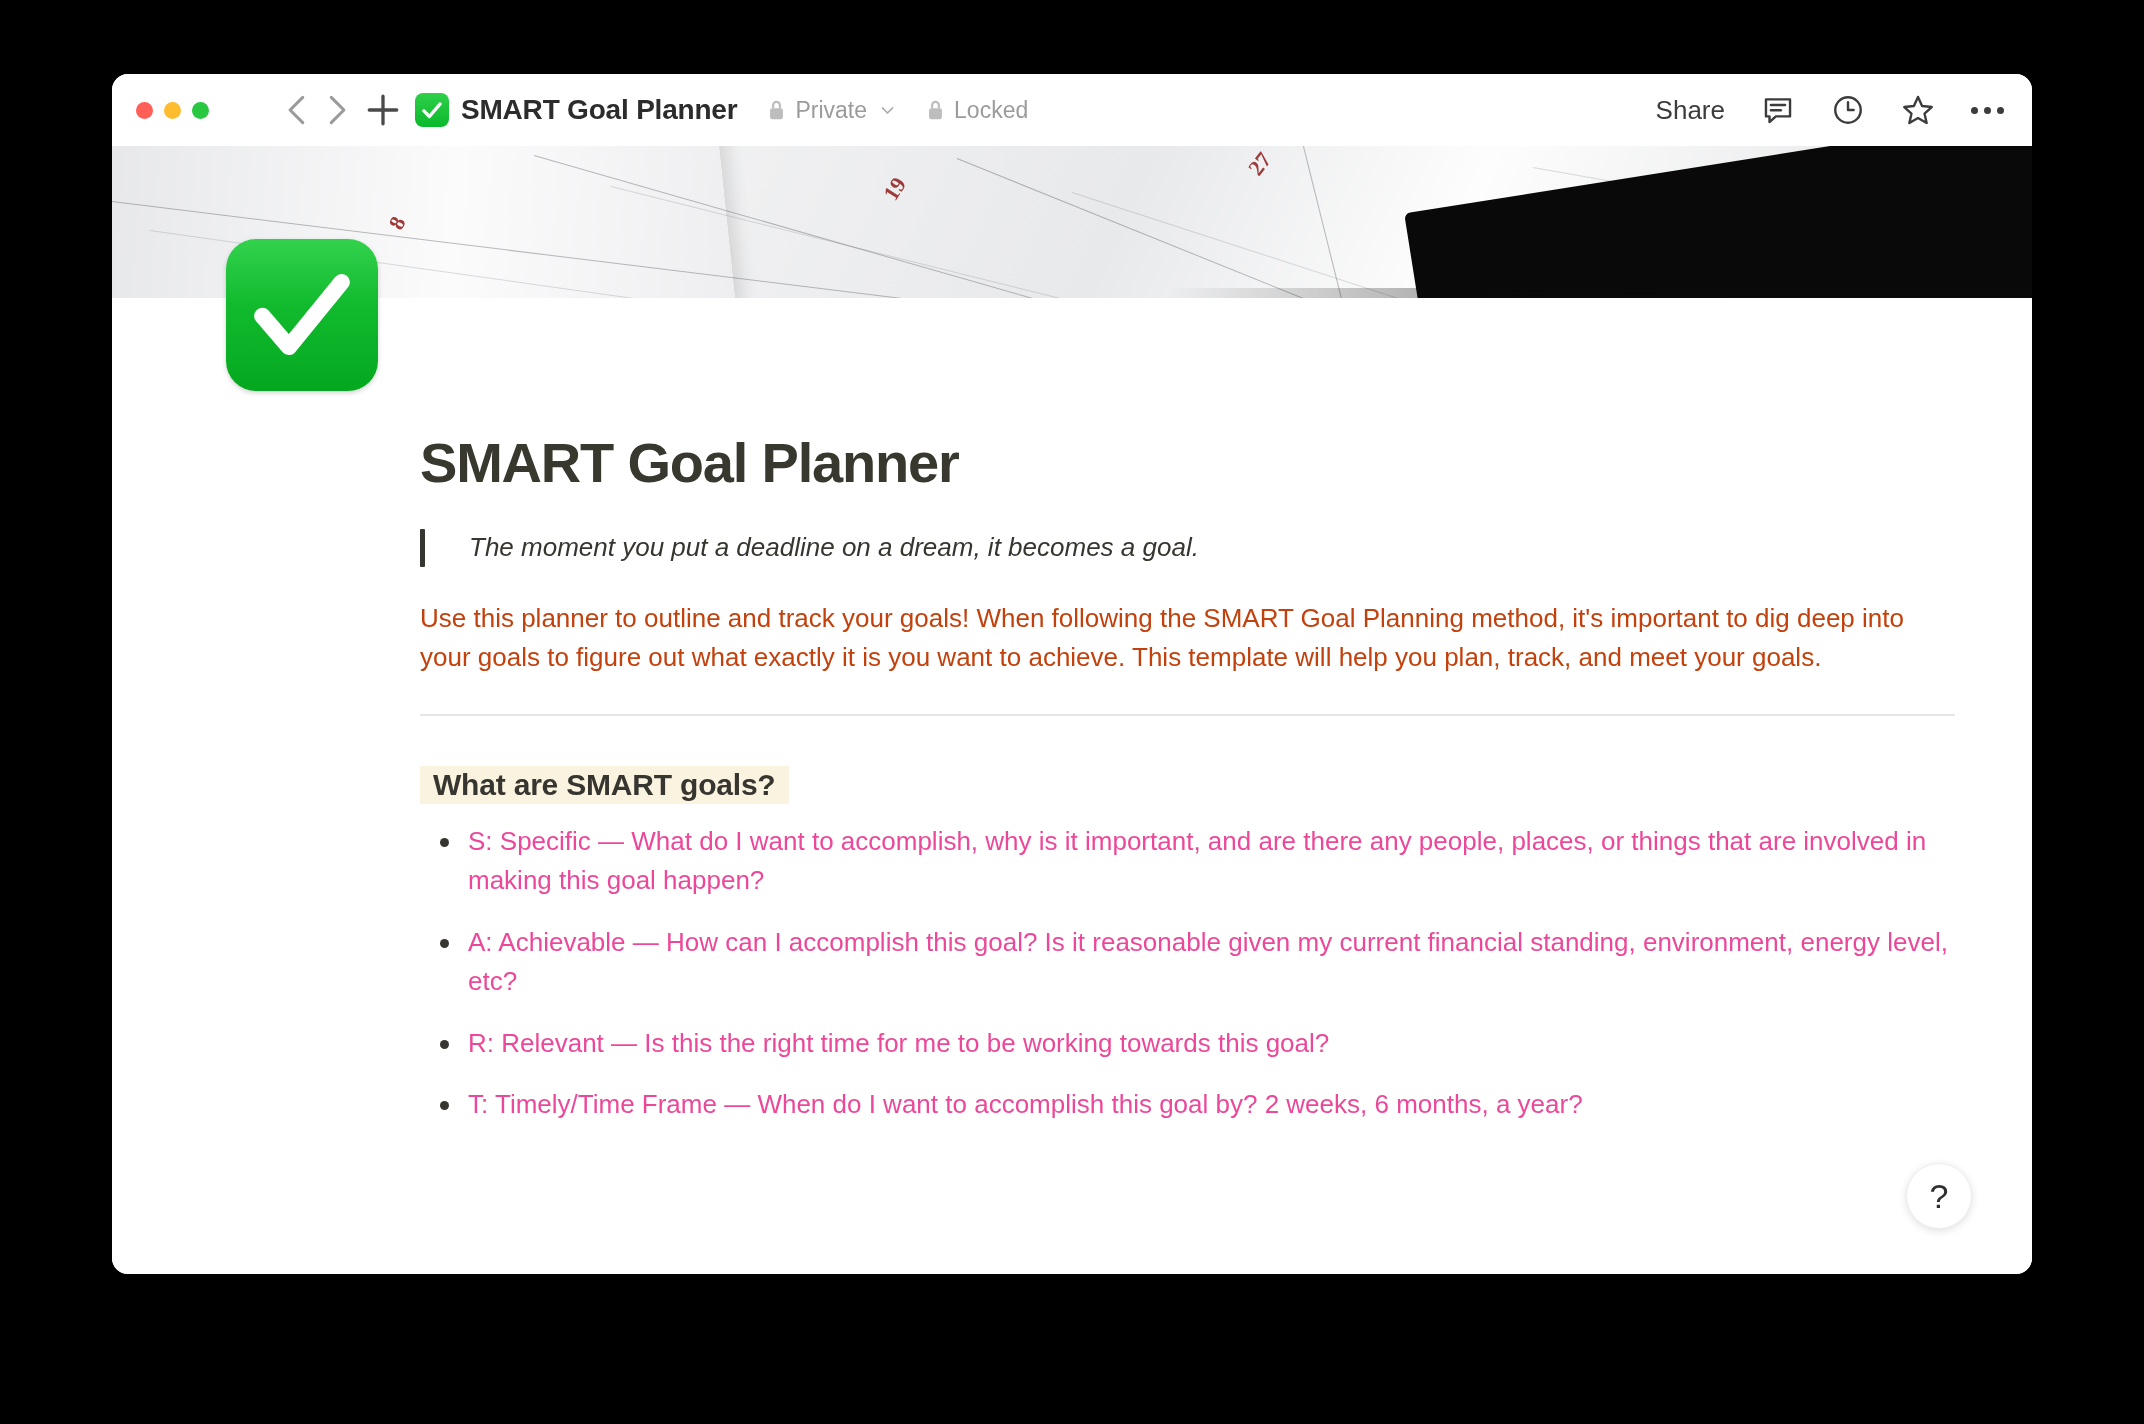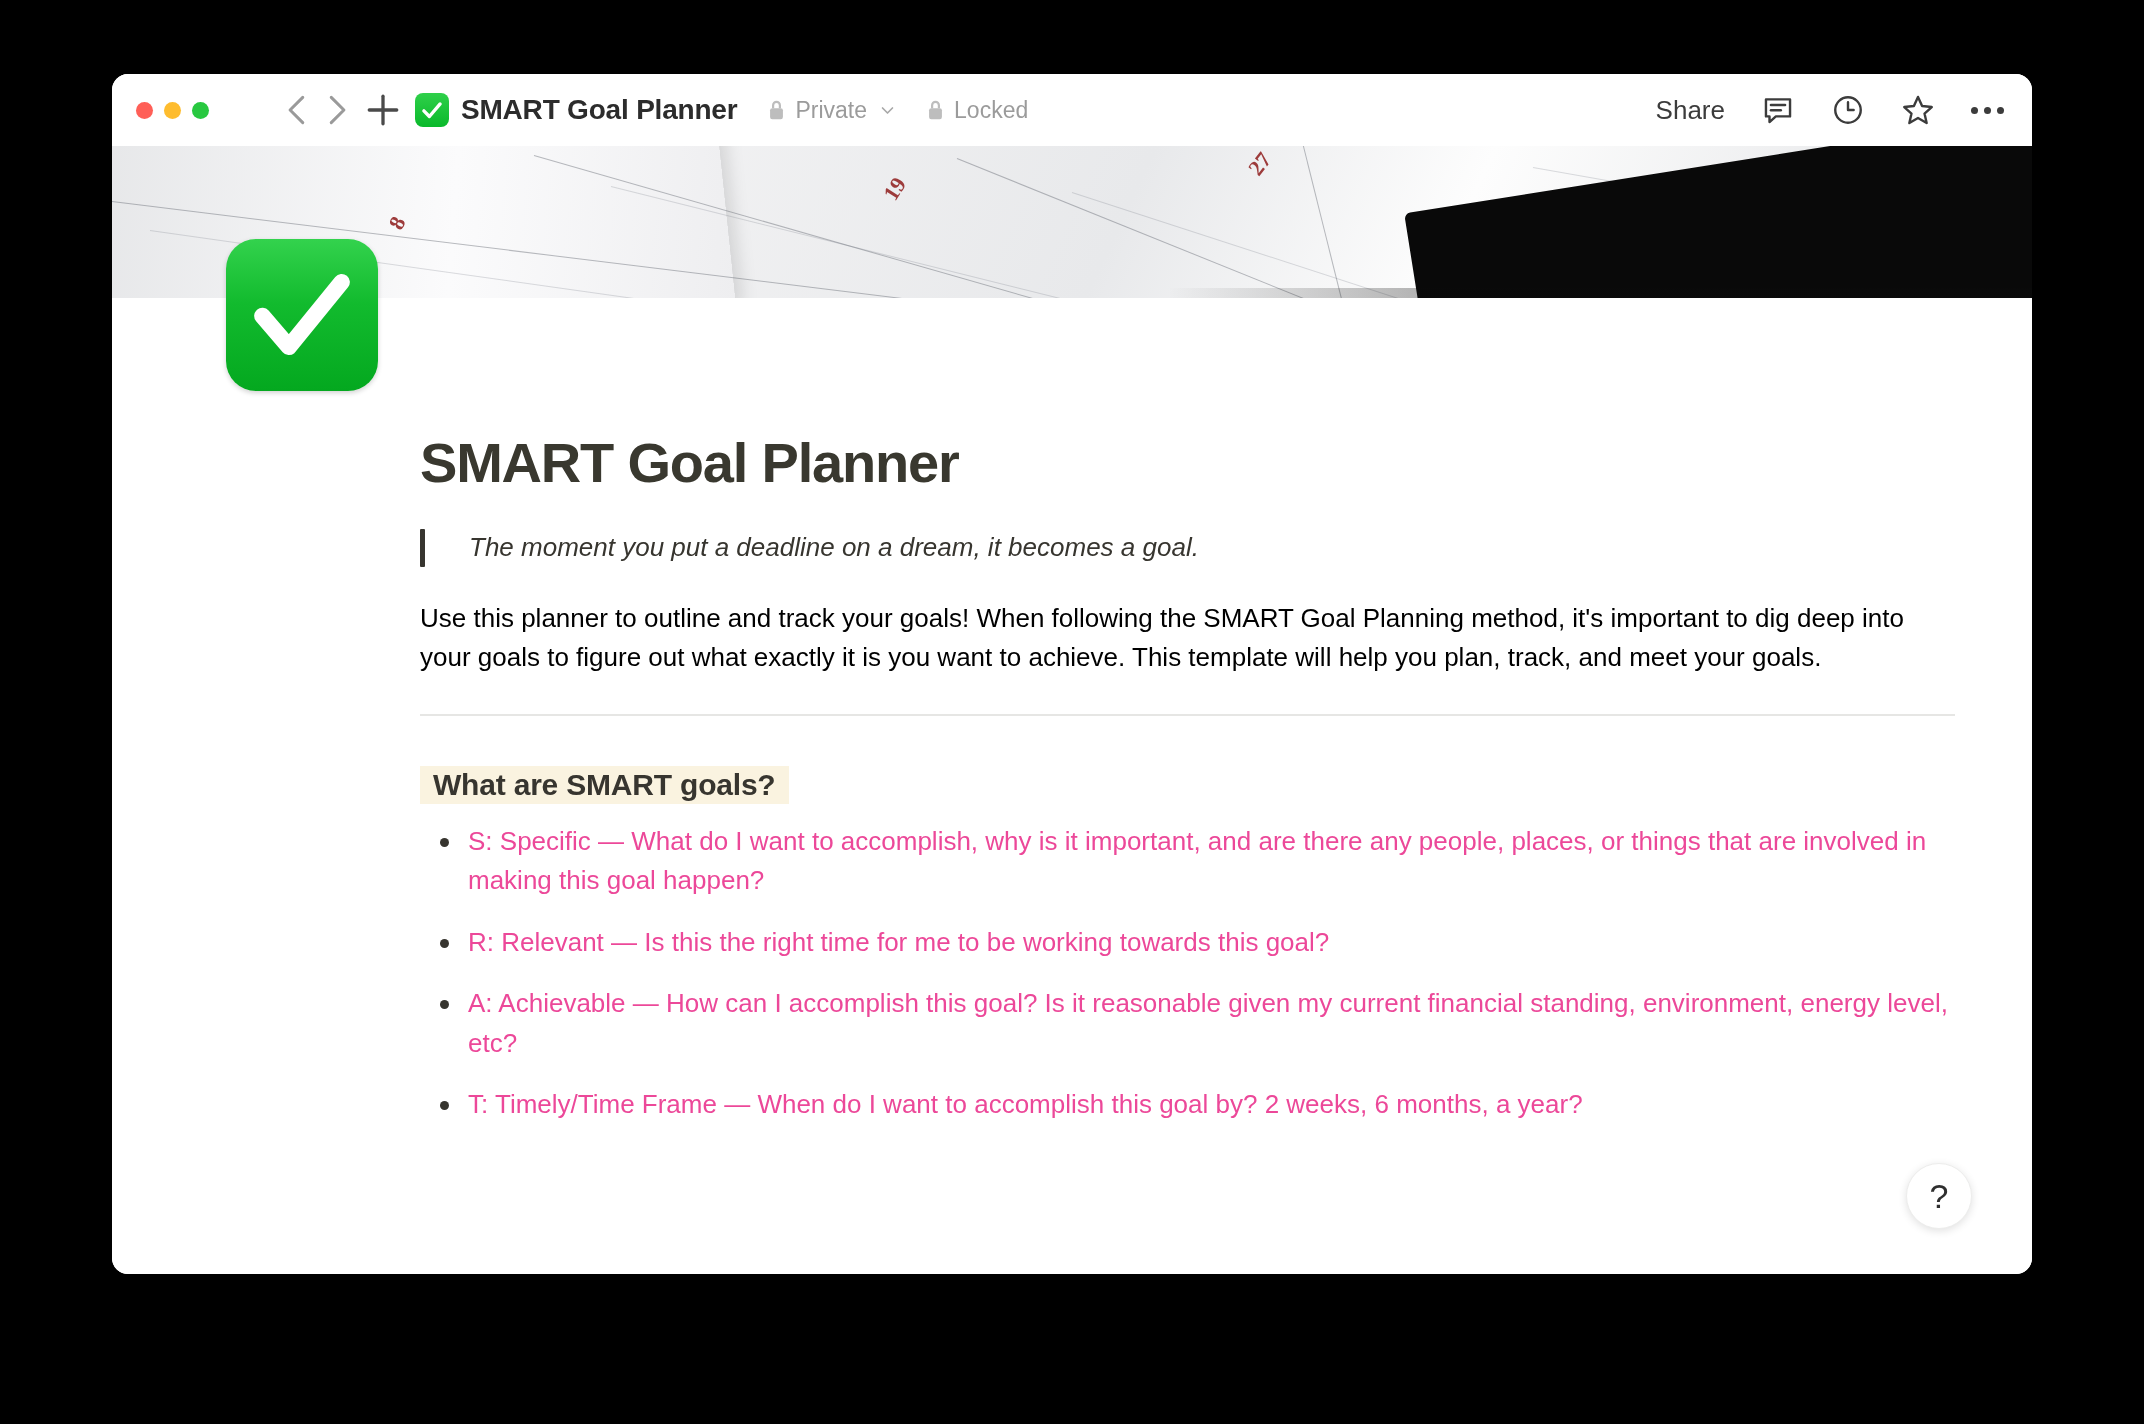--- a/index.html
+++ b/index.html
@@ -176,21 +176,21 @@
     font-size:26px;
     color:#37352f;
     padding-left:44px;
     line-height:1.45;
     display:flex; align-items:center;
   }
 
   #intro {
     font-size:26px;
     line-height:1.52;
-    color:#000000;
+    color:#c2410c;
     width:1530px;
     margin-bottom:36px;
   }
 
   #divider {
     height:2px;
     background:#e6e6e4;
     width:1535px;
     margin-bottom:50px;
   }
@@ -371,22 +371,22 @@
         </div>
 
         <p id="intro">Use this planner to outline and track your goals! When following the SMART Goal Planning method, it's important to dig deep into your goals to figure out what exactly it is you want to achieve. This template will help you plan, track, and meet your goals.</p>
 
         <div id="divider"></div>
 
         <h2 id="section-heading">What are SMART goals?</h2>
 
         <ul id="smart-list">
           <li>S: Specific — What do I want to accomplish, why is it important, and are there any people, places, or things that are involved in making this goal happen?</li>
+          <li>A: Achievable — How can I accomplish this goal? Is it reasonable given my current financial standing, environment, energy level, etc?</li>
           <li>R: Relevant — Is this the right time for me to be working towards this goal?</li>
-          <li>A: Achievable — How can I accomplish this goal? Is it reasonable given my current financial standing, environment, energy level, etc?</li>
           <li>T: Timely/Time Frame — When do I want to accomplish this goal by? 2 weeks, 6 months, a year?</li>
         </ul>
 
       </div>
     </div>
 
     <div id="help-fab">?</div>
   </div>
 </div>
 

